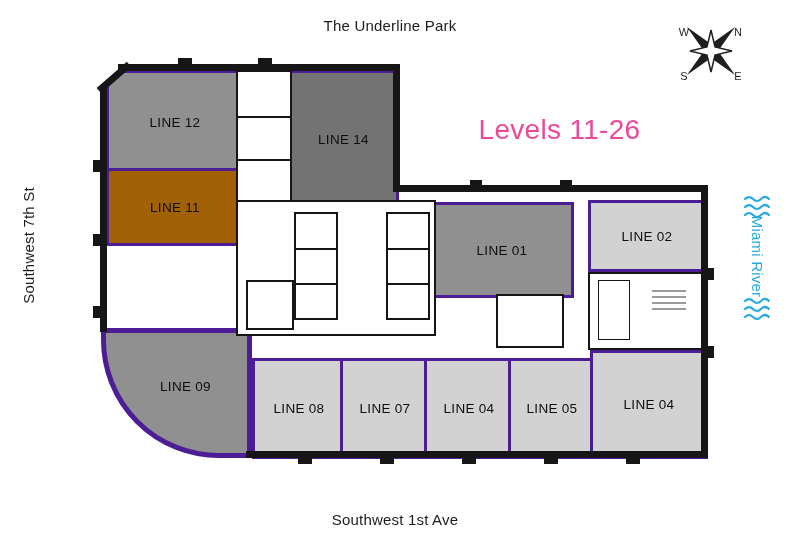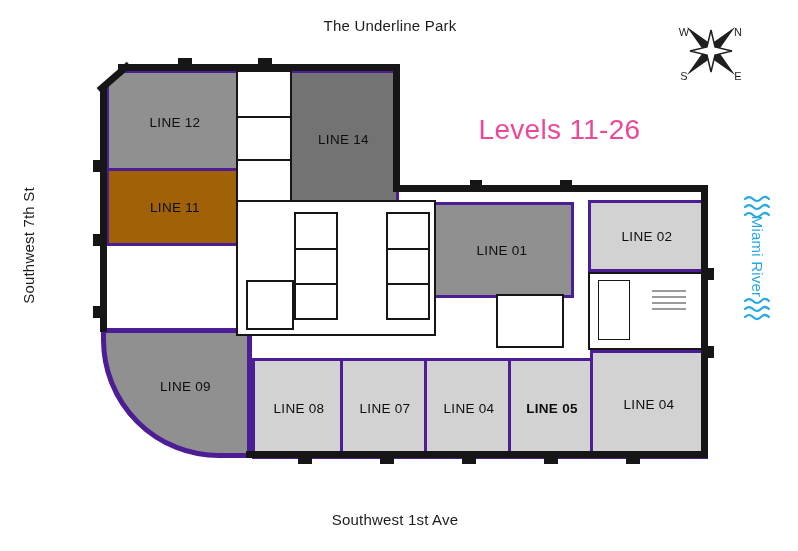--- a/index.html
+++ b/index.html
@@ -135,21 +135,21 @@
     </div>
     <div class="unit" id="u-line08" style="background: rgb(210, 210, 210);">
       <span>LINE 08</span>
     </div>
     <div class="unit" id="u-line07" style="background: rgb(210, 210, 210);">
       <span>LINE 07</span>
     </div>
     <div class="unit" id="u-line06" style="background: rgb(210, 210, 210);">
       <span>LINE 04</span>
     </div>
-    <div class="unit" id="u-line05" style="background: rgb(210, 210, 210); font-weight: bold;">
+    <div class="unit" id="u-line05" style="background: rgb(210, 210, 210);">
       <span>LINE 05</span>
     </div>
     <div class="unit" id="u-line04" style="background: rgb(210, 210, 210);">
       <span>LINE 04</span>
     </div>
     <div class="unit" id="u-line01" style="background: rgb(144, 144, 144);">
       <span>LINE 01</span>
     </div>
     <div class="unit" id="u-line02" style="background: rgb(210, 210, 210);">
       <span>LINE 02</span>

